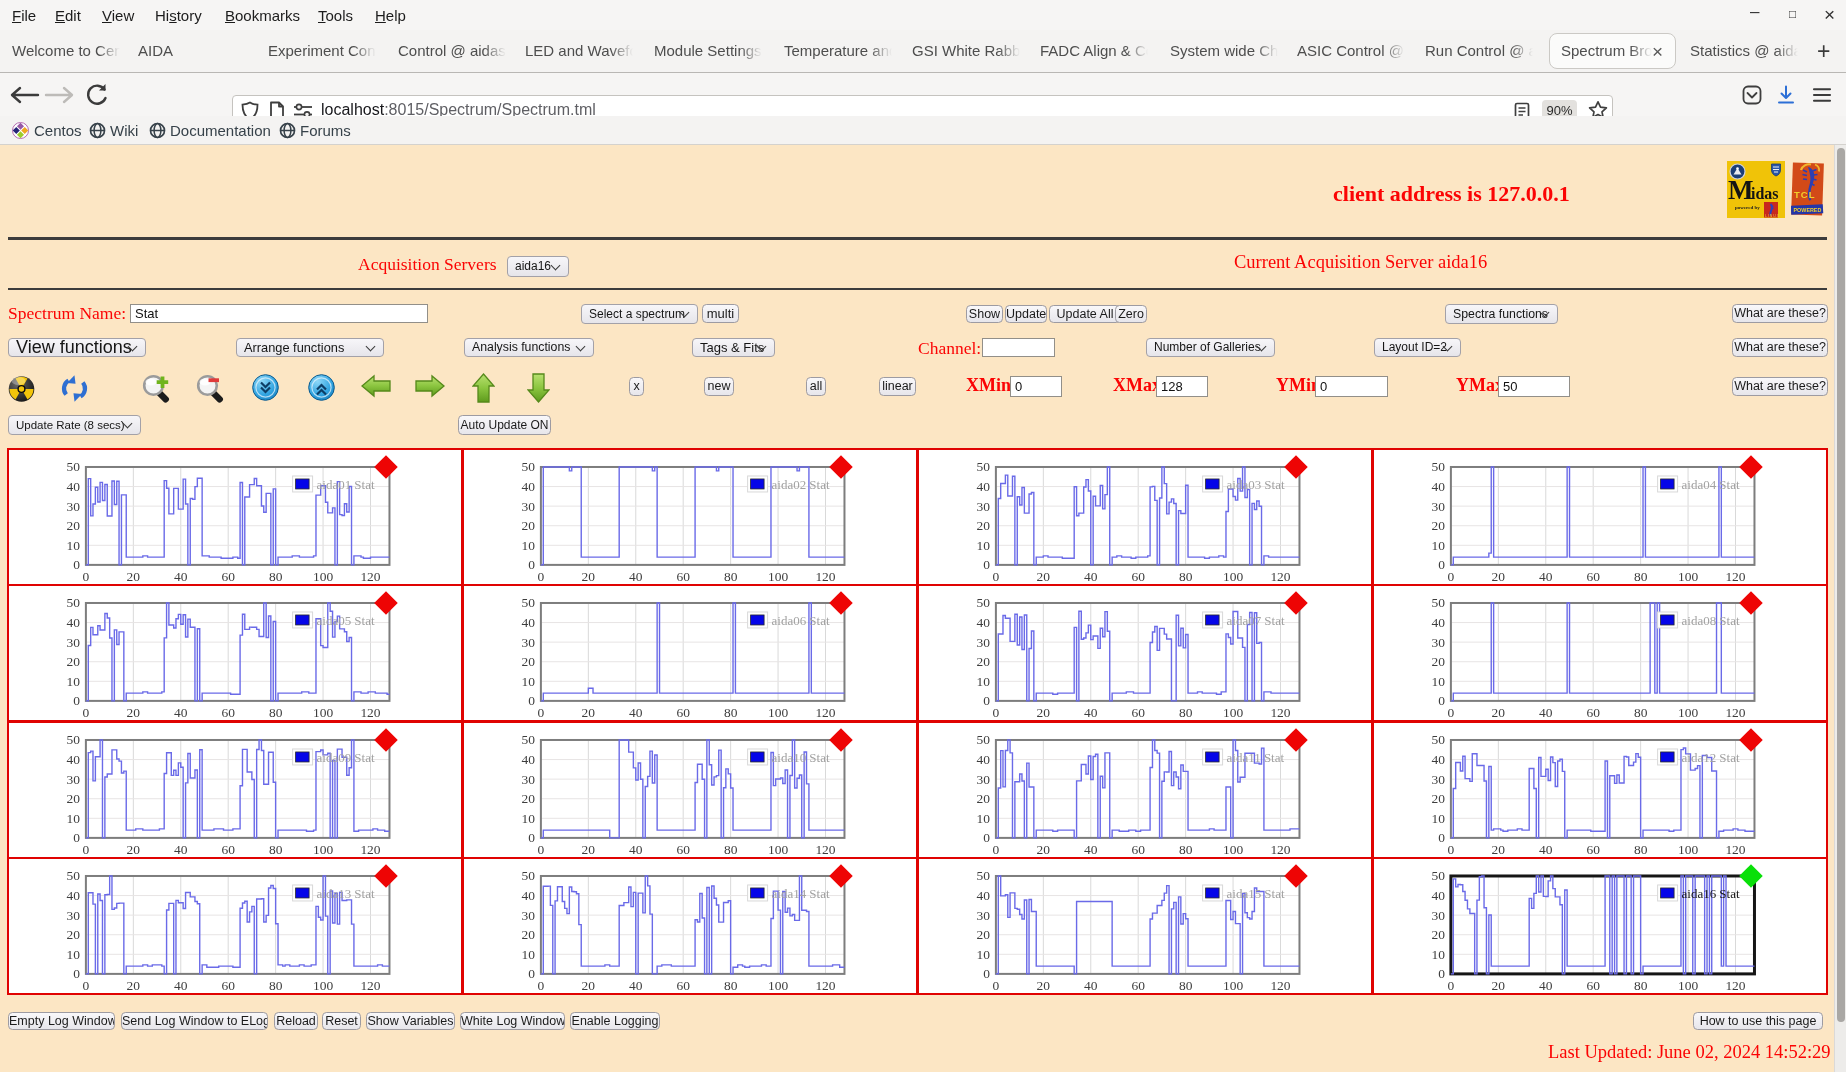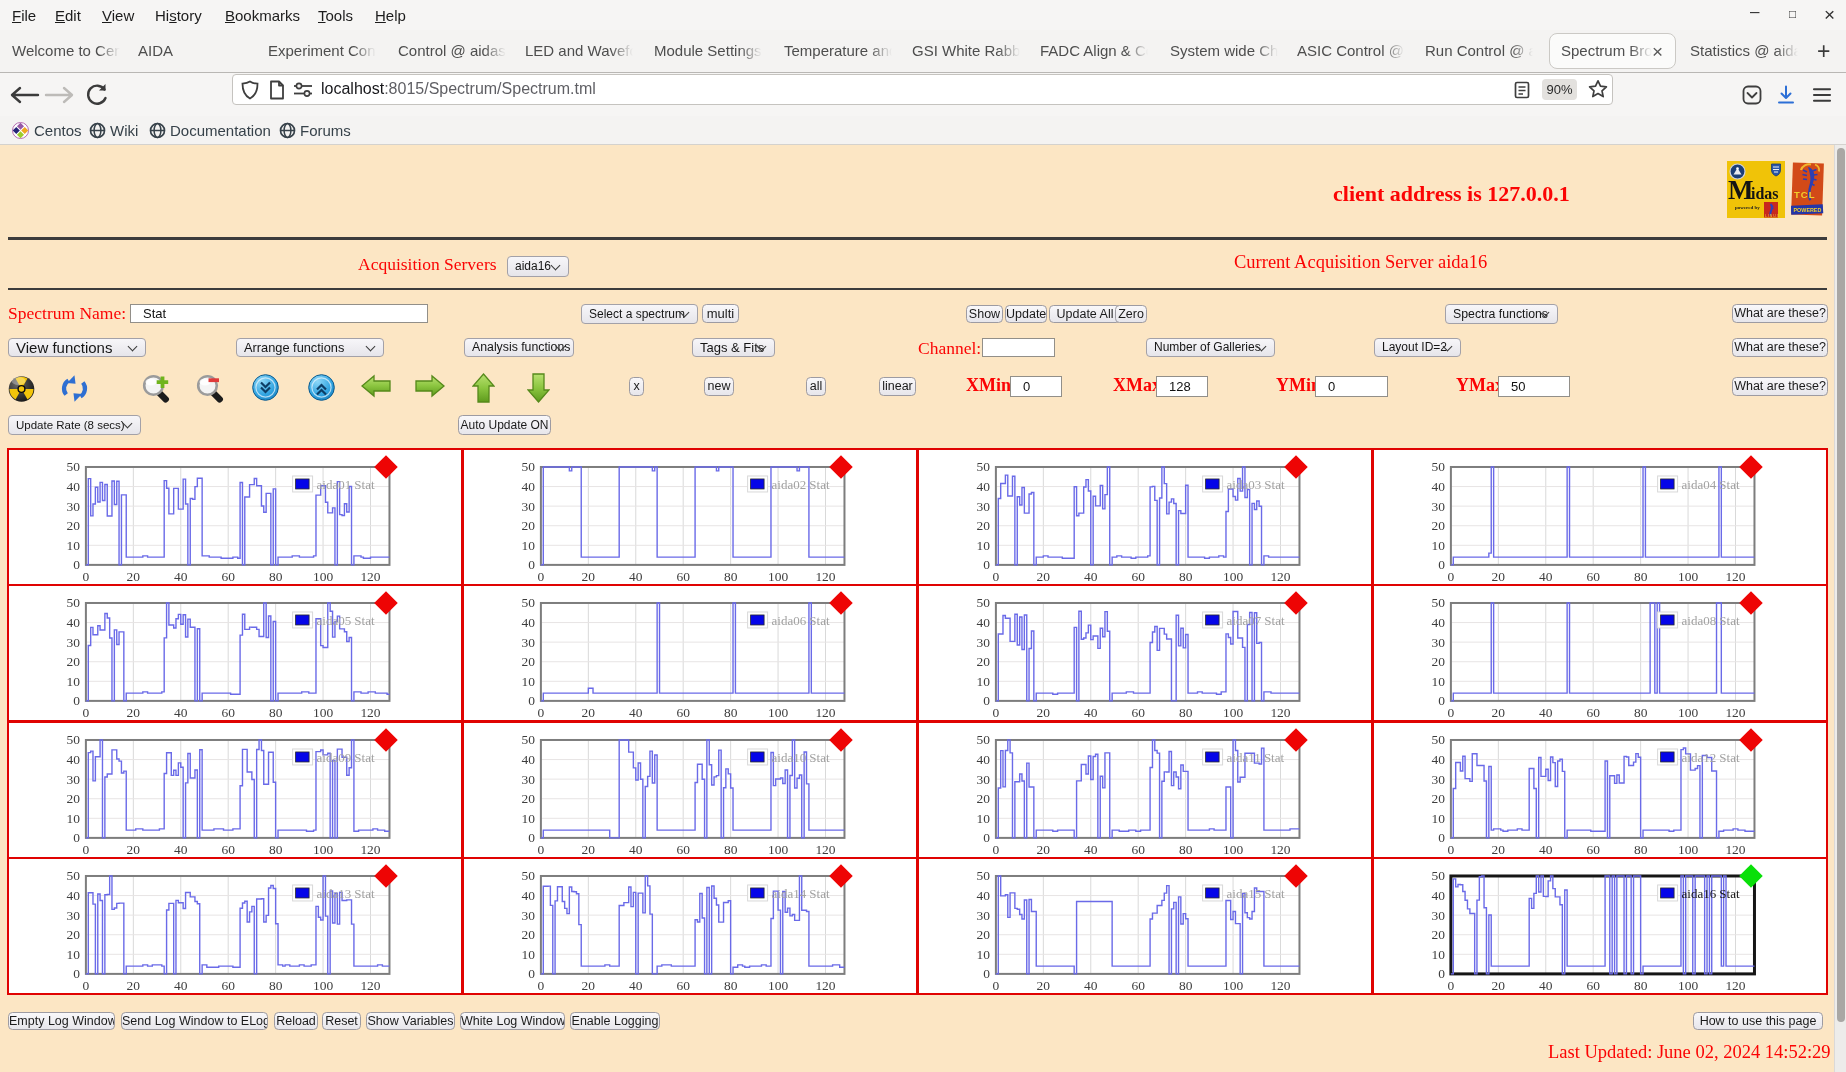--- a/index.html
+++ b/index.html
@@ -7,30 +7,30 @@
 .menu {position:absolute;top:7px;font-size:15px;color:#1c1c1c}
 .wbtn {position:absolute;top:6px;color:#333;font-size:17px}
 #tabbar {position:absolute;left:0;top:30px;width:100%;height:42px;background:#f4f3f2}
 .tabt {position:absolute;top:12px;font-size:15px;color:#4e4e4e;white-space:nowrap;overflow:hidden;height:20px}
 .fade::after {content:"";position:absolute;right:0;top:0;width:22px;height:100%;background:linear-gradient(to right, rgba(244,243,242,0), #f4f3f2)}
 .activetab {position:absolute;left:1549px;top:3px;width:127px;height:36px;background:#fbfbfa;border:1px solid #cbc9c5;border-radius:8px}
 .fadeactive::after {content:"";position:absolute;right:0;top:0;width:22px;height:100%;background:linear-gradient(to right, rgba(251,251,250,0), #fbfbfa)}
 .tabclose {position:absolute;left:1652px;top:11px;font-size:19px;color:#5a5a5a}
 .newtab {position:absolute;left:1817px;top:8px;font-size:23px;font-weight:300;color:#3a3a3a}
 #navbar {position:absolute;left:0;top:72px;width:100%;height:44px;background:#f6f5f4;border-top:1px solid #b9b7b4}
-#urlbox {position:absolute;left:232px;top:1px;width:1381px;height:31px;background:#fff;border:1px solid #c5c3bf;border-radius:4px}
+#urlbox {position:absolute;left:232px;top:22px;width:1381px;height:31px;background:#fff;border:1px solid #c5c3bf;border-radius:4px}
 #bookbar {position:absolute;left:0;top:116px;width:100%;height:29px;background:#f4f3f2;border-bottom:1px solid #d4d2ce}
 .bk {position:absolute;top:6px;font-size:15px;color:#37424a}
 #page {position:absolute;left:0;top:0;width:1834px;height:1072px;background:#fce6c4}
 .rtx {position:absolute;font-family:"Liberation Serif",serif;color:#fb0404;white-space:nowrap}
 .hr {position:absolute;left:8px;width:1819px;height:2.5px;background:#3c3c3c}
 .btn {position:absolute;background:linear-gradient(#f9f8fa,#e7e6eb);border:1px solid #9d9ba2;border-radius:4.5px;color:#1b1b1b;text-align:center;white-space:nowrap;overflow:hidden}
 .sel {position:absolute;background:linear-gradient(#f7f6f9,#e6e5ea);border:1px solid #a3a1a8;border-radius:4px;color:#161616;padding-left:7px;white-space:nowrap;overflow:hidden}
 .sel::after {content:"";position:absolute;right:9px;top:calc(50% - 5px);width:6px;height:6px;border-right:1.7px solid #3a3a3a;border-bottom:1.7px solid #3a3a3a;transform:rotate(45deg)}
-.inp {position:absolute;background:#fff;border:1px solid #928f89;font-size:13px;color:#111;padding-left:12px}
+.inp {position:absolute;background:#fff;border:1px solid #928f89;font-size:13px;color:#111;padding-left:4px}
 #grid {position:absolute;left:7px;top:448px;width:1821px;height:547px;background:#e00302;border:2.5px solid #e00302;display:grid;grid-template-columns:repeat(4,1fr);grid-template-rows:repeat(4,1fr);gap:2.5px}
 .cell {background:#fff;overflow:hidden}
 #scrollbar {position:absolute;right:0;top:145px;width:12px;height:927px;background:#edecea;border-left:1px solid #dbd9d7}
 #thumb {position:absolute;left:2px;top:3px;width:8px;height:874px;background:#a9a7a4;border-radius:4px}
 </style></head><body>
 <div id="chrome">
  <div id="menubar">
   <span class="menu" style="left:12px"><u>F</u>ile</span>
   <span class="menu" style="left:55px"><u>E</u>dit</span>
   <span class="menu" style="left:102px"><u>V</u>iew</span>
@@ -178,23 +178,23 @@
  <div class="rtx" style="left:8px;top:303px;font-size:17.5px">Spectrum Name:</div>
 <div class="inp" style="left:130px;top:304px;width:298px;height:19px;line-height:18px">Stat</div>
 <div class="sel" style="left:581px;top:304px;width:117px;height:20px;font-size:12px;line-height:18px">Select a spectrum</div>
 <div class="btn" style="left:702px;top:304px;width:37px;height:19px;font-size:13px;line-height:17px">multi</div>
 <div class="btn" style="left:966px;top:305px;width:37px;height:18px;font-size:12.5px;line-height:16px">Show</div>
 <div class="btn" style="left:1005px;top:305px;width:42px;height:18px;font-size:12.5px;line-height:16px">Update</div>
 <div class="btn" style="left:1049px;top:305px;width:72px;height:18px;font-size:12.5px;line-height:16px">Update All</div>
 <div class="btn" style="left:1115px;top:305px;width:32px;height:18px;font-size:12.5px;line-height:16px">Zero</div>
 <div class="sel" style="left:1445px;top:304px;width:113px;height:20px;font-size:12.3px;line-height:18px">Spectra functions</div>
 <div class="btn" style="left:1732px;top:304px;width:96px;height:19px;font-size:12.5px;line-height:17px">What are these?</div>
-<div class="sel" style="left:8px;top:338px;width:138px;height:19px;font-size:15px;line-height:17px">View functions</div>
+<div class="sel" style="left:8px;top:338px;width:138px;height:19px;font-size:18px;line-height:17px">View functions</div>
 <div class="sel" style="left:236px;top:338px;width:148px;height:19px;font-size:12.8px;line-height:17px">Arrange functions</div>
-<div class="sel" style="left:464px;top:338px;width:110px;height:19px;font-size:12.3px;line-height:17px">Analysis functions</div>
+<div class="sel" style="left:464px;top:338px;width:130px;height:19px;font-size:12.3px;line-height:17px">Analysis functions</div>
 <div class="sel" style="left:692px;top:338px;width:83px;height:19px;font-size:13px;line-height:17px">Tags &amp; Fits</div>
 <div class="rtx" style="left:918px;top:338px;font-size:17.5px">Channel:</div>
 <div class="inp" style="left:982px;top:338px;width:73px;height:19px;line-height:18px"></div>
 <div class="sel" style="left:1146px;top:338px;width:129px;height:19px;font-size:12px;line-height:17px">Number of Galleries</div>
 <div class="sel" style="left:1374px;top:338px;width:87px;height:19px;font-size:12px;line-height:17px">Layout ID=2</div>
 <div class="btn" style="left:1732px;top:338px;width:96px;height:19px;font-size:12.5px;line-height:17px">What are these?</div>
 <div style="position:absolute;left:8px;top:374px"><svg style="" width="27" height="29" viewBox="0 0 27 29">
         <defs>
           <radialGradient id="rg" cx="0.35" cy="0.3" r="0.9">
             <stop offset="0" stop-color="#6a6a6a"></stop>

